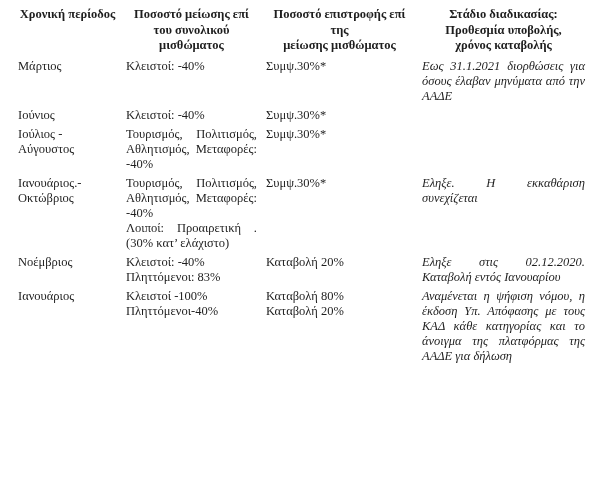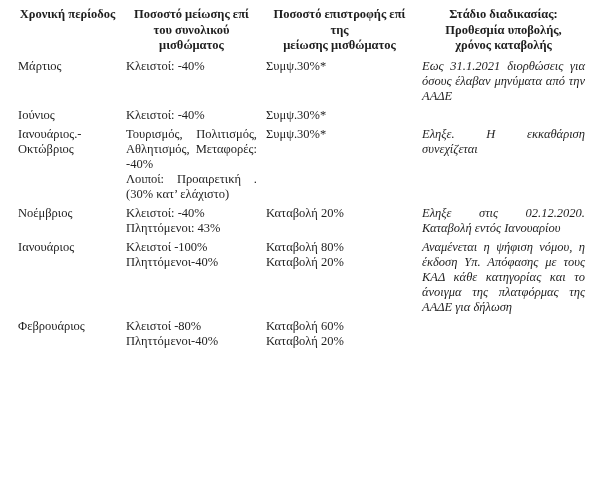--- a/index.html
+++ b/index.html
@@ -101,41 +101,53 @@
           <td class="col-reduction">
             <div class="para">Κλειστοί: -40%</div>
           </td>
           <td class="col-refund">
             <div class="line">Συμψ.30%*</div>
           </td>
           <td class="col-stage"></td>
         </tr>
         <tr>
           <td class="col-period">
+            <div class="line">Ιούλιος - Αύγουστος</div>
+          </td>
+          <td class="col-reduction">
+            <div class="para">Τουρισμός, Πολιτισμός, Αθλητισμός, Μεταφορές: -40%</div>
+          </td>
+          <td class="col-refund">
+            <div class="line">Συμψ.30%*</div>
+          </td>
+          <td class="col-stage"></td>
+        </tr>
+        <tr>
+          <td class="col-period">
             <div class="line">Ιανουάριος.-</div>
             <div class="line">Οκτώβριος</div>
           </td>
           <td class="col-reduction">
             <div class="para">Τουρισμός, Πολιτισμός, Αθλητισμός, Μεταφορές: -40%</div>
             <div class="para">Λοιποί: Προαιρετική . (30% κατ’ ελάχιστο)</div>
           </td>
           <td class="col-refund">
             <div class="line">Συμψ.30%*</div>
           </td>
           <td class="col-stage">
             <div class="para">Εληξε. Η εκκαθάριση συνεχίζεται</div>
           </td>
         </tr>
         <tr>
           <td class="col-period">
             <div class="line">Νοέμβριος</div>
           </td>
           <td class="col-reduction">
             <div class="para">Κλειστοί: -40%</div>
-            <div class="para">Πληττόμενοι: 43%</div>
+            <div class="para">Πληττόμενοι: 83%</div>
           </td>
           <td class="col-refund">
             <div class="line">Καταβολή 20%</div>
           </td>
           <td class="col-stage">
             <div class="para">Εληξε στις 02.12.2020. Καταβολή εντός Ιανουαρίου</div>
           </td>
         </tr>
         <tr>
           <td class="col-period">
@@ -146,29 +158,15 @@
             <div class="para">Πληττόμενοι-40%</div>
           </td>
           <td class="col-refund">
             <div class="line">Καταβολή 80%</div>
             <div class="line">Καταβολή 20%</div>
           </td>
           <td class="col-stage">
             <div class="para">Αναμένεται η ψήφιση νόμου, η έκδοση Υπ. Απόφασης με τους ΚΑΔ κάθε κατηγορίας και το άνοιγμα της πλατφόρμας της ΑΑΔΕ για δήλωση</div>
           </td>
         </tr>
-        <tr>
-          <td class="col-period">
-            <div class="line">Φεβρουάριος</div>
-          </td>
-          <td class="col-reduction">
-            <div class="para">Κλειστοί -80%</div>
-            <div class="para">Πληττόμενοι-40%</div>
-          </td>
-          <td class="col-refund">
-            <div class="line">Καταβολή 60%</div>
-            <div class="line">Καταβολή 20%</div>
-          </td>
-          <td class="col-stage"></td>
-        </tr>
       </tbody>
   </table>
 </div>
 
 </body></html>

